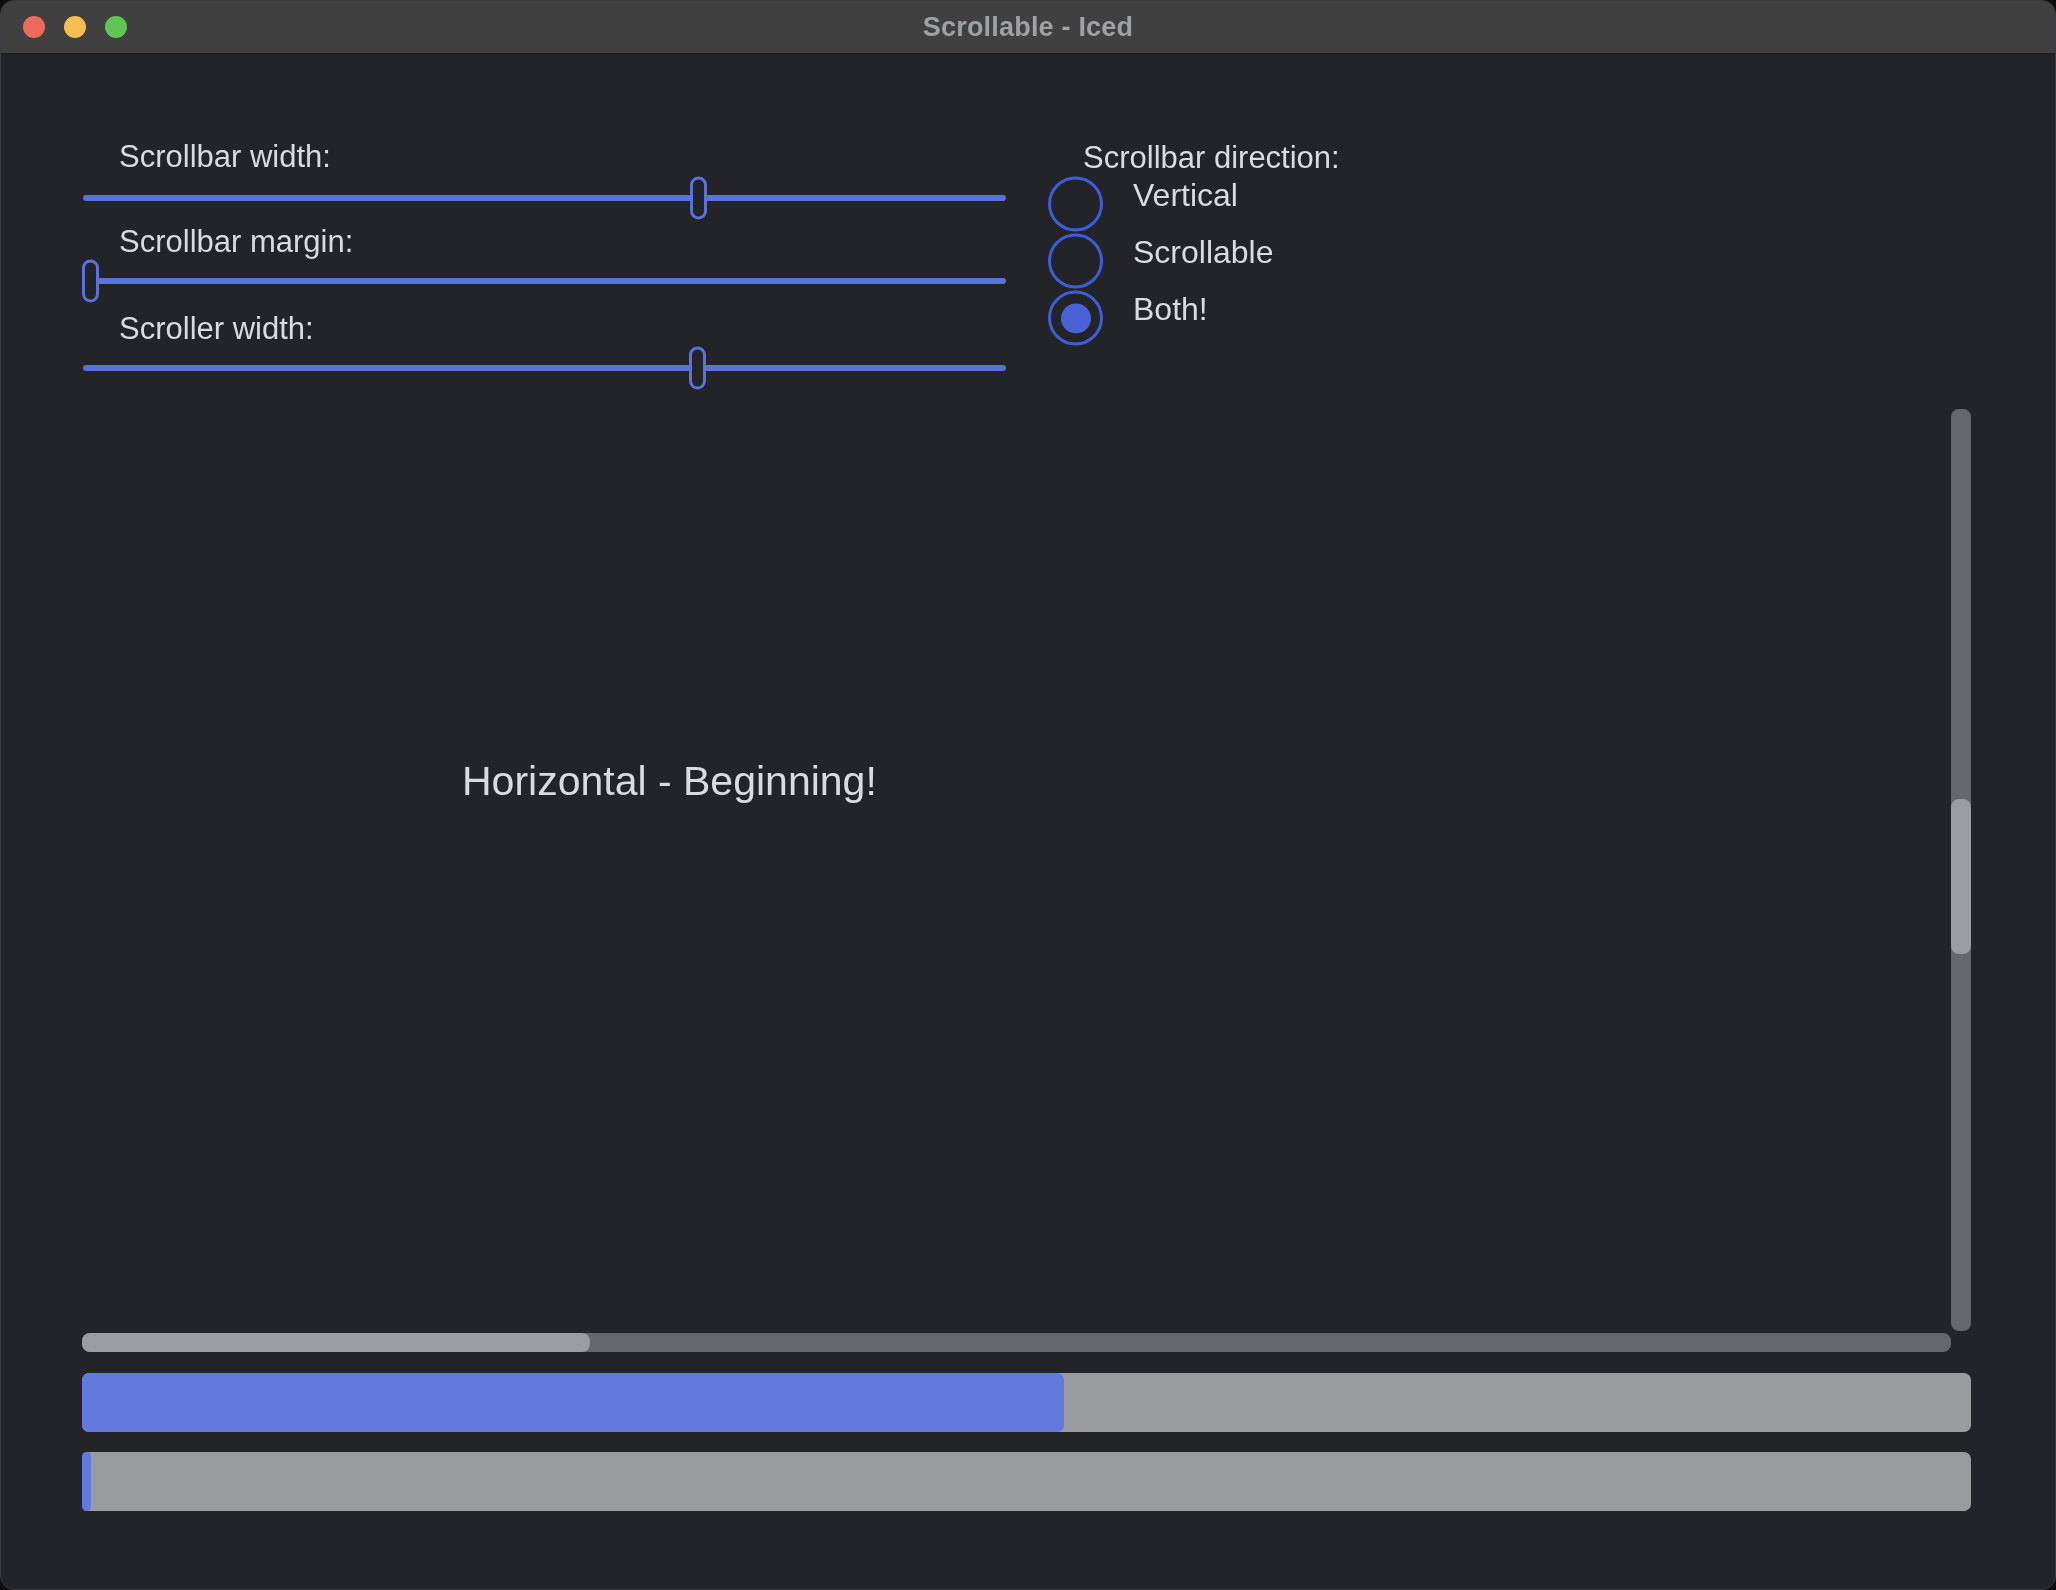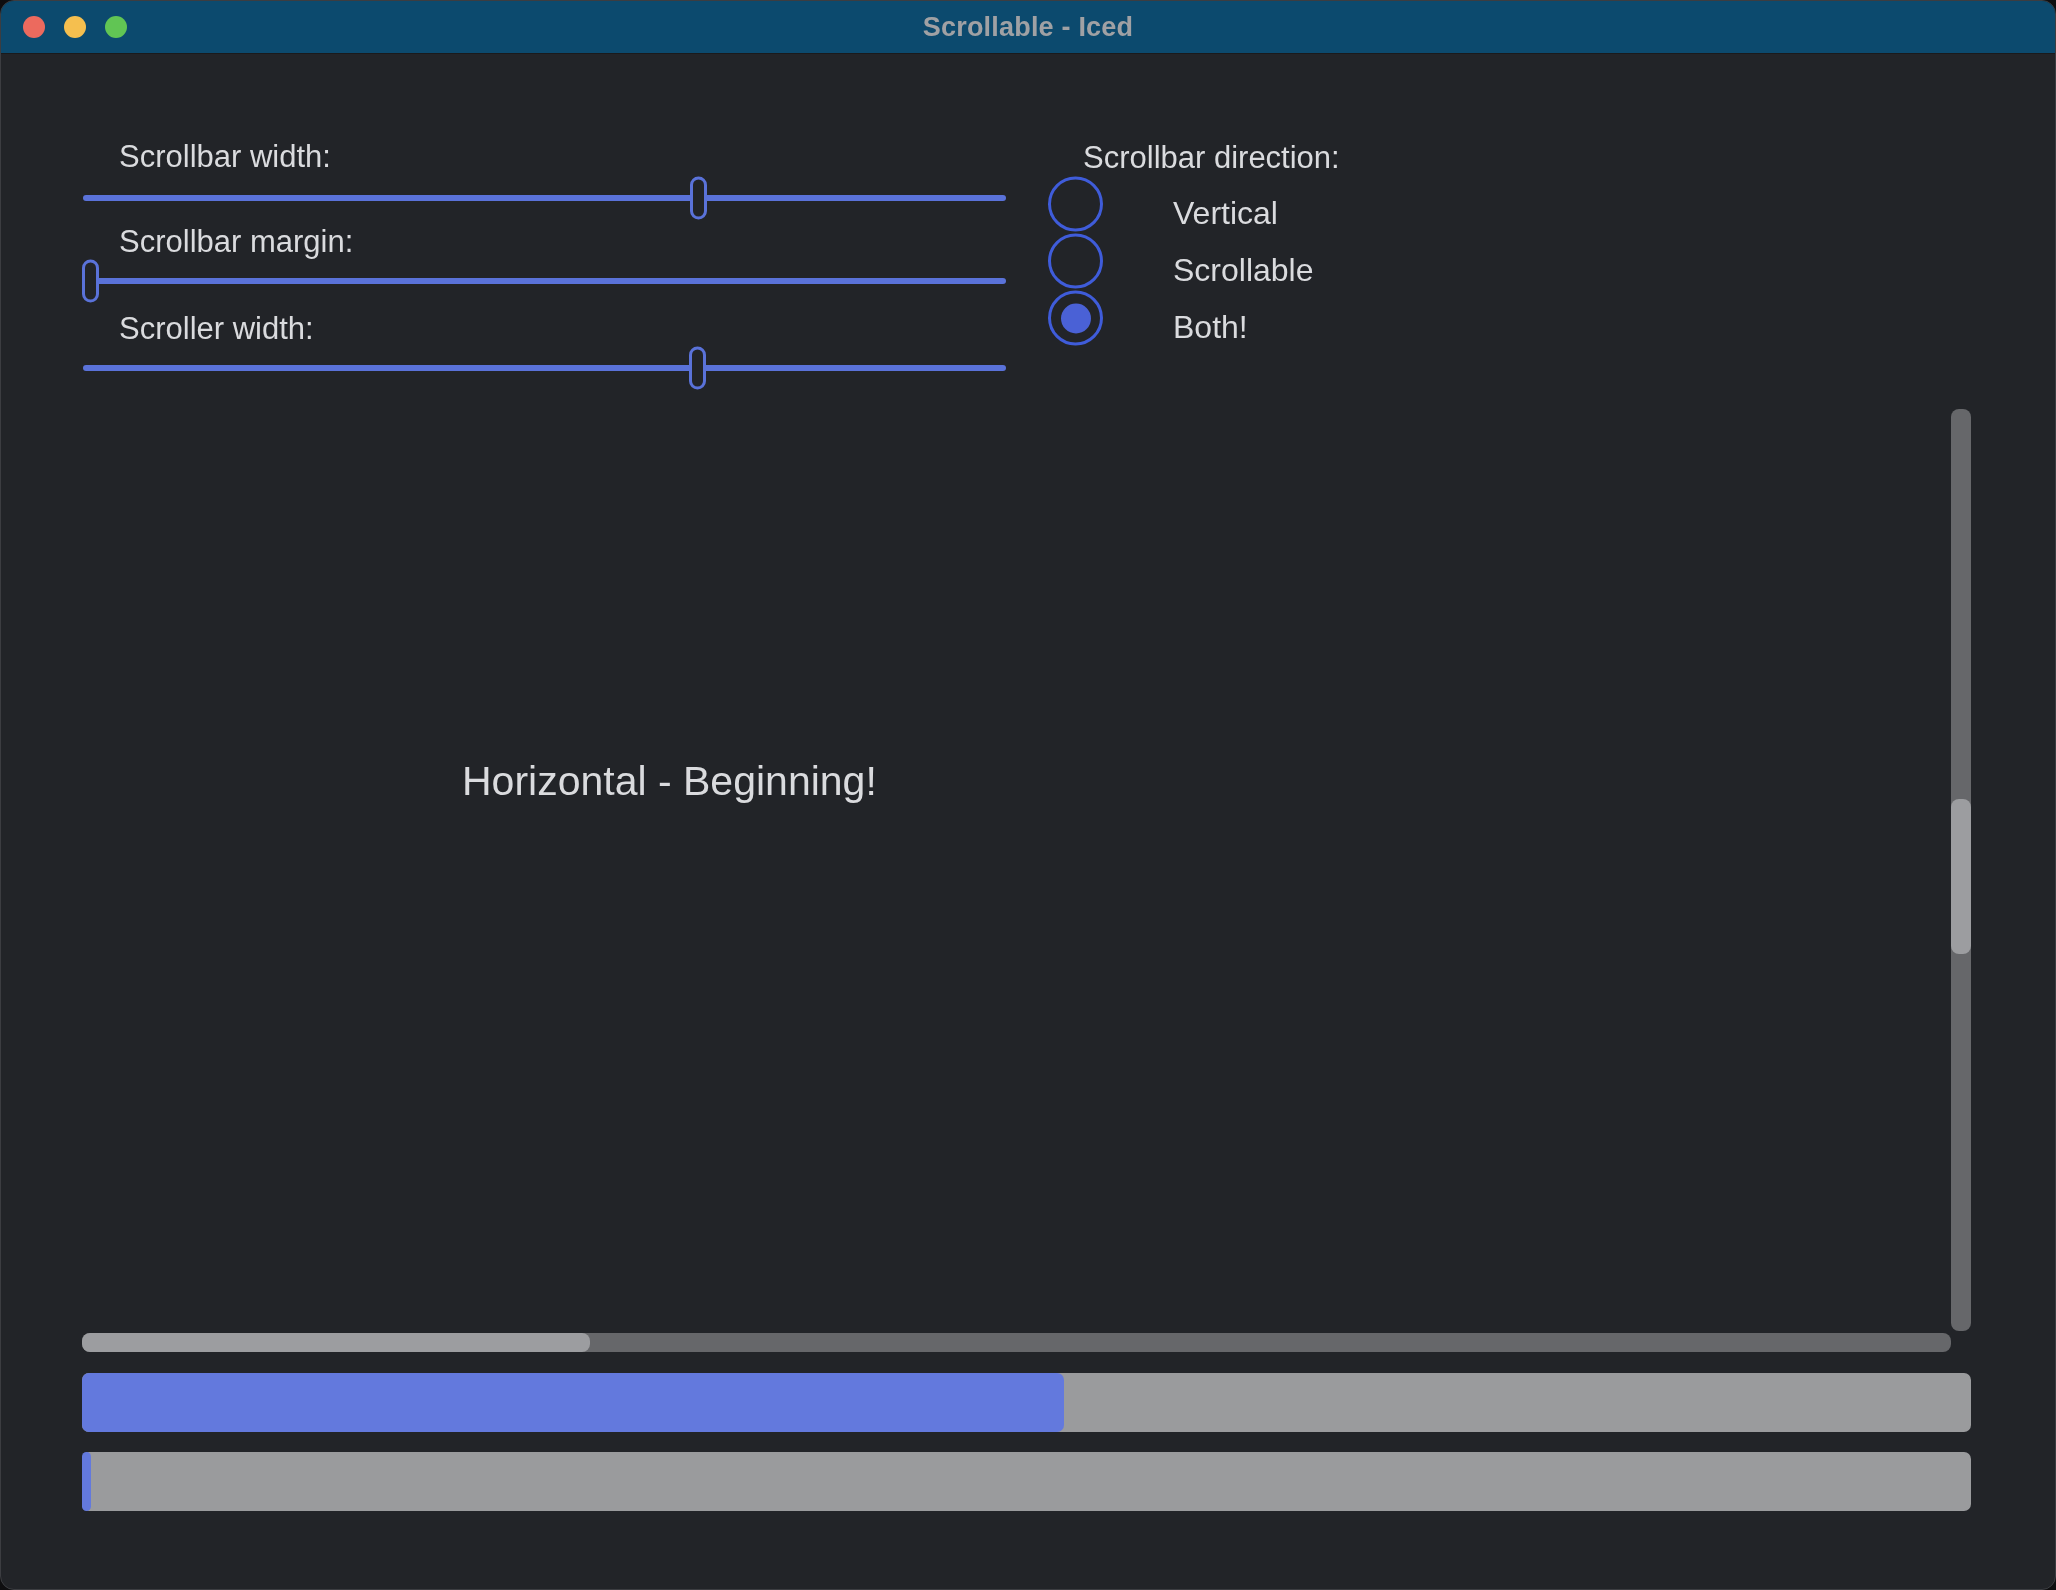--- a/index.html
+++ b/index.html
@@ -1,36 +1,36 @@
 <!DOCTYPE html>
 <html><head>
 <meta charset="utf-8">
 <style>
   html,body{margin:0;padding:0;background:#0e0e10;font-family:"Liberation Sans",sans-serif;}
   .window{position:relative;width:2056px;height:1590px;background:#222428;border-radius:14px;
           overflow:hidden;border:1px solid #3c3d41;box-sizing:border-box;}
   
-  .titlebar{position:absolute;top:0;left:0;width:100%;height:52px;background:#0c4a6e;
+  .titlebar{position:absolute;top:0;left:0;width:100%;height:52px;background:#404040;
             border-bottom:1px solid #1a1a1c;display:flex;align-items:center;justify-content:center;}
   .traffic{position:absolute;left:22px;top:0;height:52px;display:flex;align-items:center;gap:19px;}
   .light{width:22px;height:22px;border-radius:50%;}
   .light.close{background:#ec6a5e;}
   .light.min{background:#f5bf4f;}
   .light.zoom{background:#61c554;}
   .title{font-weight:bold;font-size:27px;color:#a0a1a4;letter-spacing:.2px;}
   
   .lbl{position:absolute;color:#dadbde;font-size:31px;transform:translateY(-50%);white-space:nowrap;margin-left:36px;}
   
   .slider{position:absolute;left:82px;width:923px;height:44px;transform:translateY(-50%);}
   .slider .track{position:absolute;top:50%;left:0;width:100%;height:6px;transform:translateY(-50%);
                  background:#5a72d9;border-radius:3px;}
   .slider .handle{position:absolute;top:50%;transform:translateY(-50%);width:17px;height:43px;
                   box-sizing:border-box;background:#222428;border:3px solid #5a72d9;border-radius:9px;}
   
-  .radio-row{position:absolute;left:1047px;display:flex;align-items:flex-end;transform:translateY(-50%);gap:40px;}
+  .radio-row{position:absolute;left:1047px;display:flex;align-items:flex-start;transform:translateY(-50%);}
   .radio-circle{width:55px;height:55px;box-sizing:border-box;border:3px solid #3f5cda;border-radius:50%;
                 display:flex;align-items:center;justify-content:center;}
   .radio-dot{width:30px;height:30px;border-radius:50%;background:#4a61d6;display:none;}
   .radio-dot.visible{display:block;}
   .radio-label{margin-left:30px;color:#dadbde;font-size:32px;white-space:nowrap;}
   
   .btn{position:absolute;left:142px;top:740px;width:235px;height:78px;background:#4a5cd2;border:none;
        border-radius:6px;color:#ffffff;font-size:31px;font-family:"Liberation Sans",sans-serif;
        display:flex;align-items:center;justify-content:center;cursor:pointer;}
   .status{position:absolute;left:461px;top:780px;transform:translateY(-50%);color:#dadbde;font-size:41px;}

